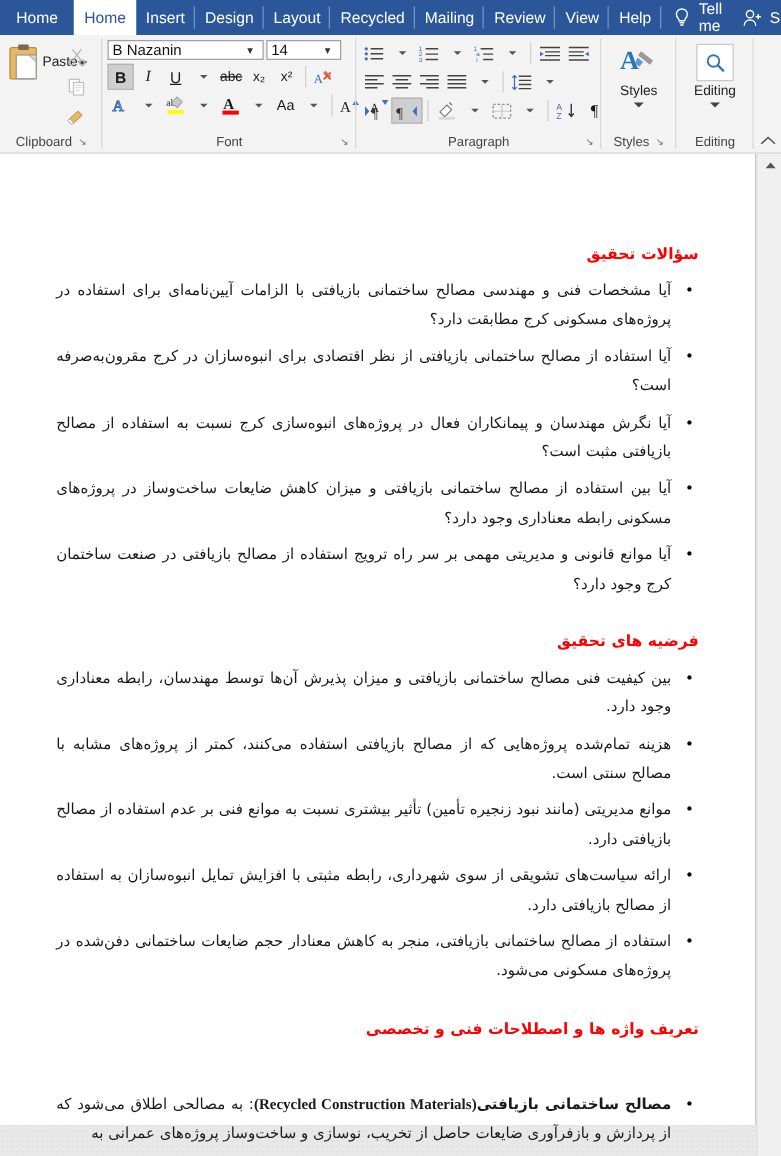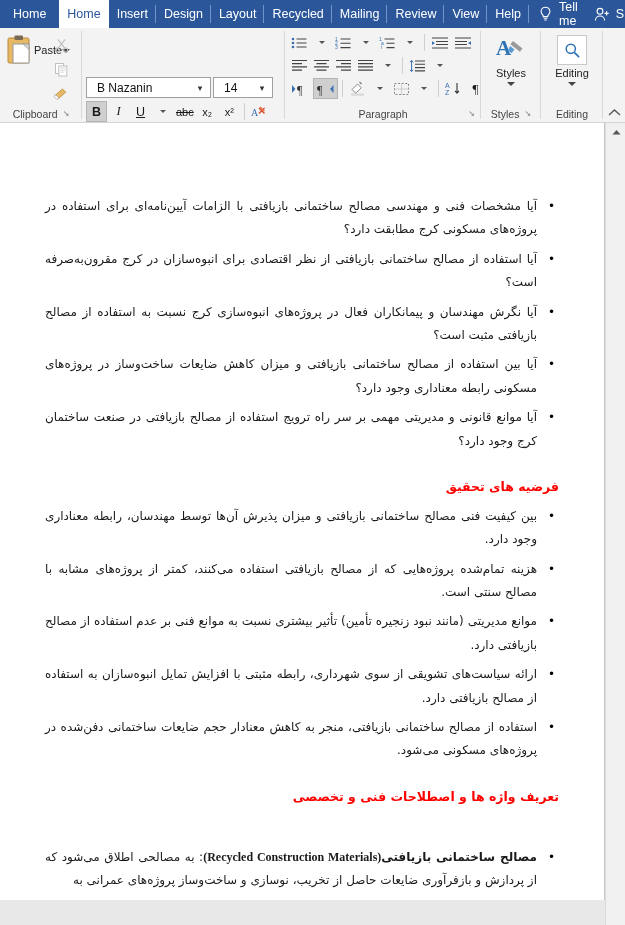--- a/index.html
+++ b/index.html
@@ -72,24 +72,23 @@
   .clip-side { display: flex; flex-direction: column; gap: 4px; padding-top: 3px; }
   .mini-btn {
     width: 22px; height: 20px; display: flex;
     align-items: center; justify-content: center;
   }
 
   
   .g-font { width: 203px; }
   .fontrow { display: flex; gap: 2px; margin-bottom: 3px; }
   .combo {
-    height: 21px; border: 1px solid #a0a0a0; background: #fff;
+    height: 16px; border: 1px solid #a0a0a0; background: #fff;
     display: flex; align-items: center; font-size: 12px; color: #111;
-    padding: 0 2px 0 10px;
-    margin-top: 45px;
+    padding: 0 2px 0 3px;
   }
   .combo.name { width: 125px; }
   .combo.size { width: 60px; }
   .combo .val { flex: 1; overflow: hidden; white-space: nowrap; }
   .cb-arrow {
     width: 16px; display: flex; align-items: center; justify-content: center;
     color: #333; font-size: 9px;
   }
   .btnrow { display: flex; align-items: center; gap: 1px; margin-bottom: 2px; }
   .tbtn {
@@ -567,20 +566,21 @@
     <svg width="13" height="9" viewBox="0 0 13 9">
         <path d="M1 7l5.5-5 5.5 5" stroke="#555" stroke-width="1.3" fill="none"></path>
       </svg>
   </div>
 </div>
 
 <div class="canvas">
   <div class="page">
     <div class="sheet">
 
+      <div class="heading">سؤالات تحقیق</div>
       <ul class="blist">
         <li>آیا مشخصات فنی و مهندسی مصالح ساختمانی بازیافتی با الزامات آیین‌نامه‌ای برای استفاده در پروژه‌های مسکونی کرج مطابقت دارد؟</li>
         <li>آیا استفاده از مصالح ساختمانی بازیافتی از نظر اقتصادی برای انبوه‌سازان در کرج مقرون‌به‌صرفه است؟</li>
         <li>آیا نگرش مهندسان و پیمانکاران فعال در پروژه‌های انبوه‌سازی کرج نسبت به استفاده از مصالح بازیافتی مثبت است؟</li>
         <li>آیا بین استفاده از مصالح ساختمانی بازیافتی و میزان کاهش ضایعات ساخت‌وساز در پروژه‌های مسکونی رابطه معناداری وجود دارد؟</li>
         <li>آیا موانع قانونی و مدیریتی مهمی بر سر راه ترویج استفاده از مصالح بازیافتی در صنعت ساختمان کرج وجود دارد؟</li>
       </ul>
 
       <div class="heading gap">فرضیه های تحقیق</div>
       <ul class="blist">

